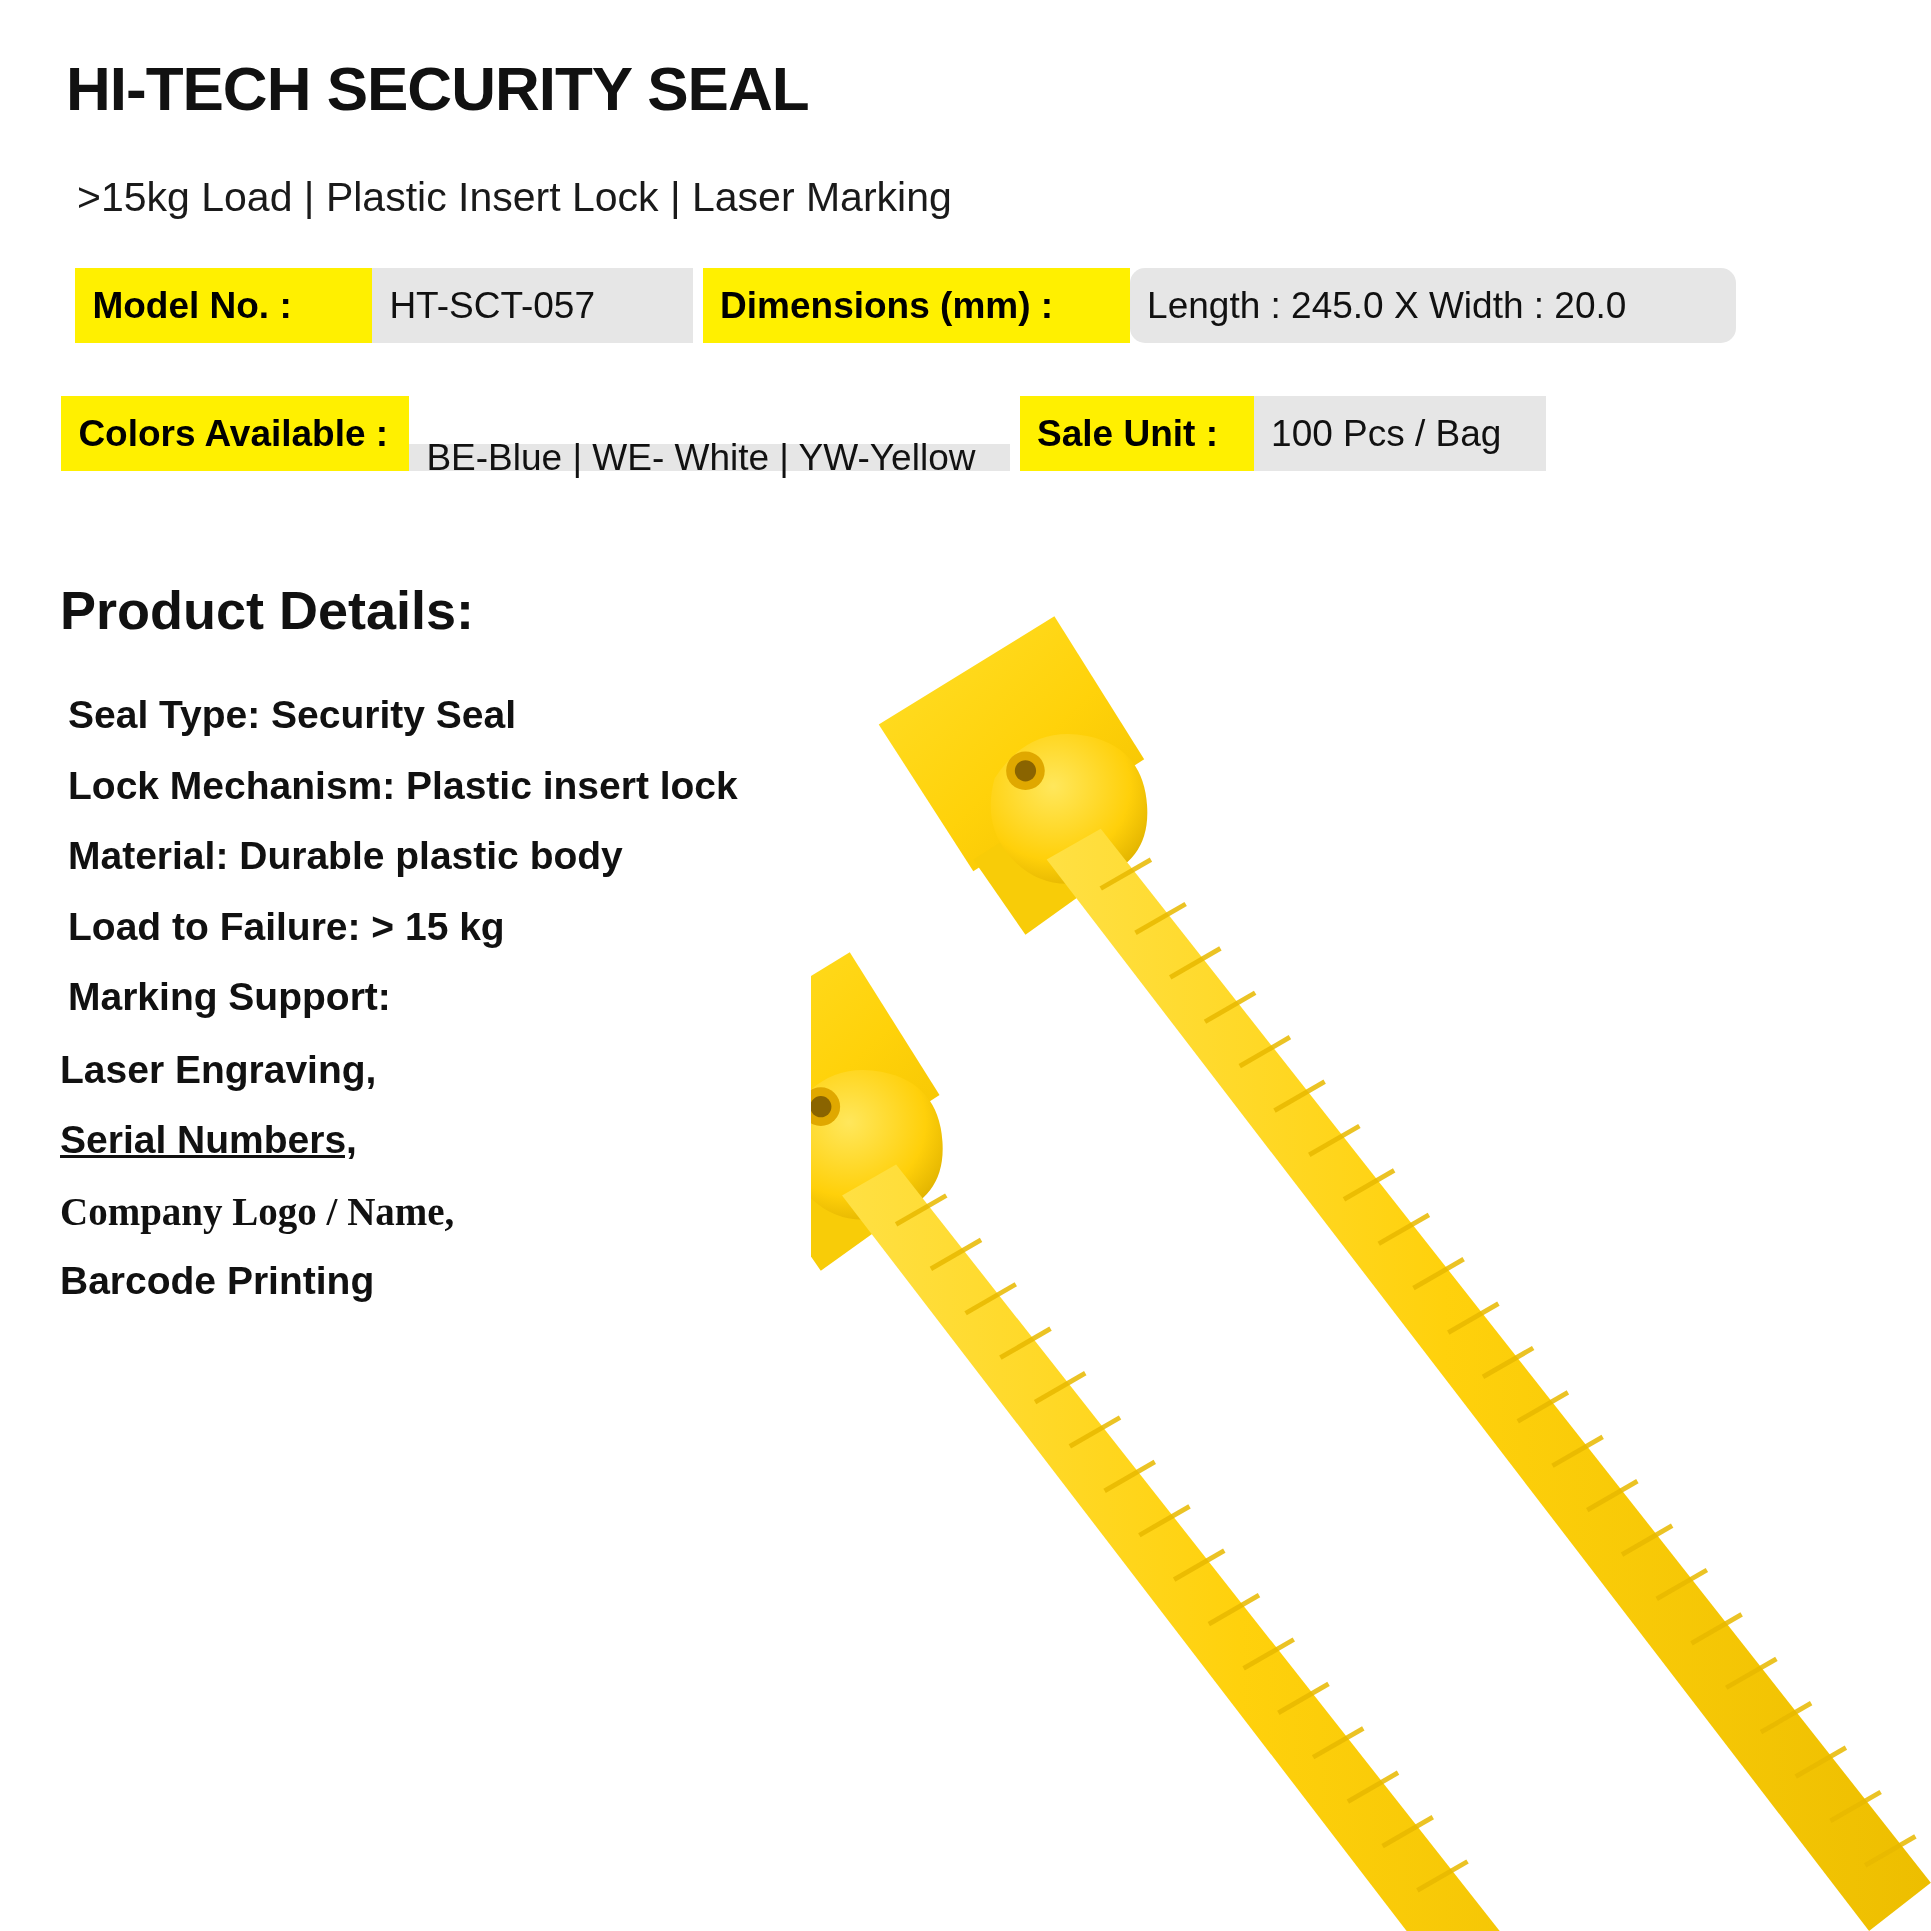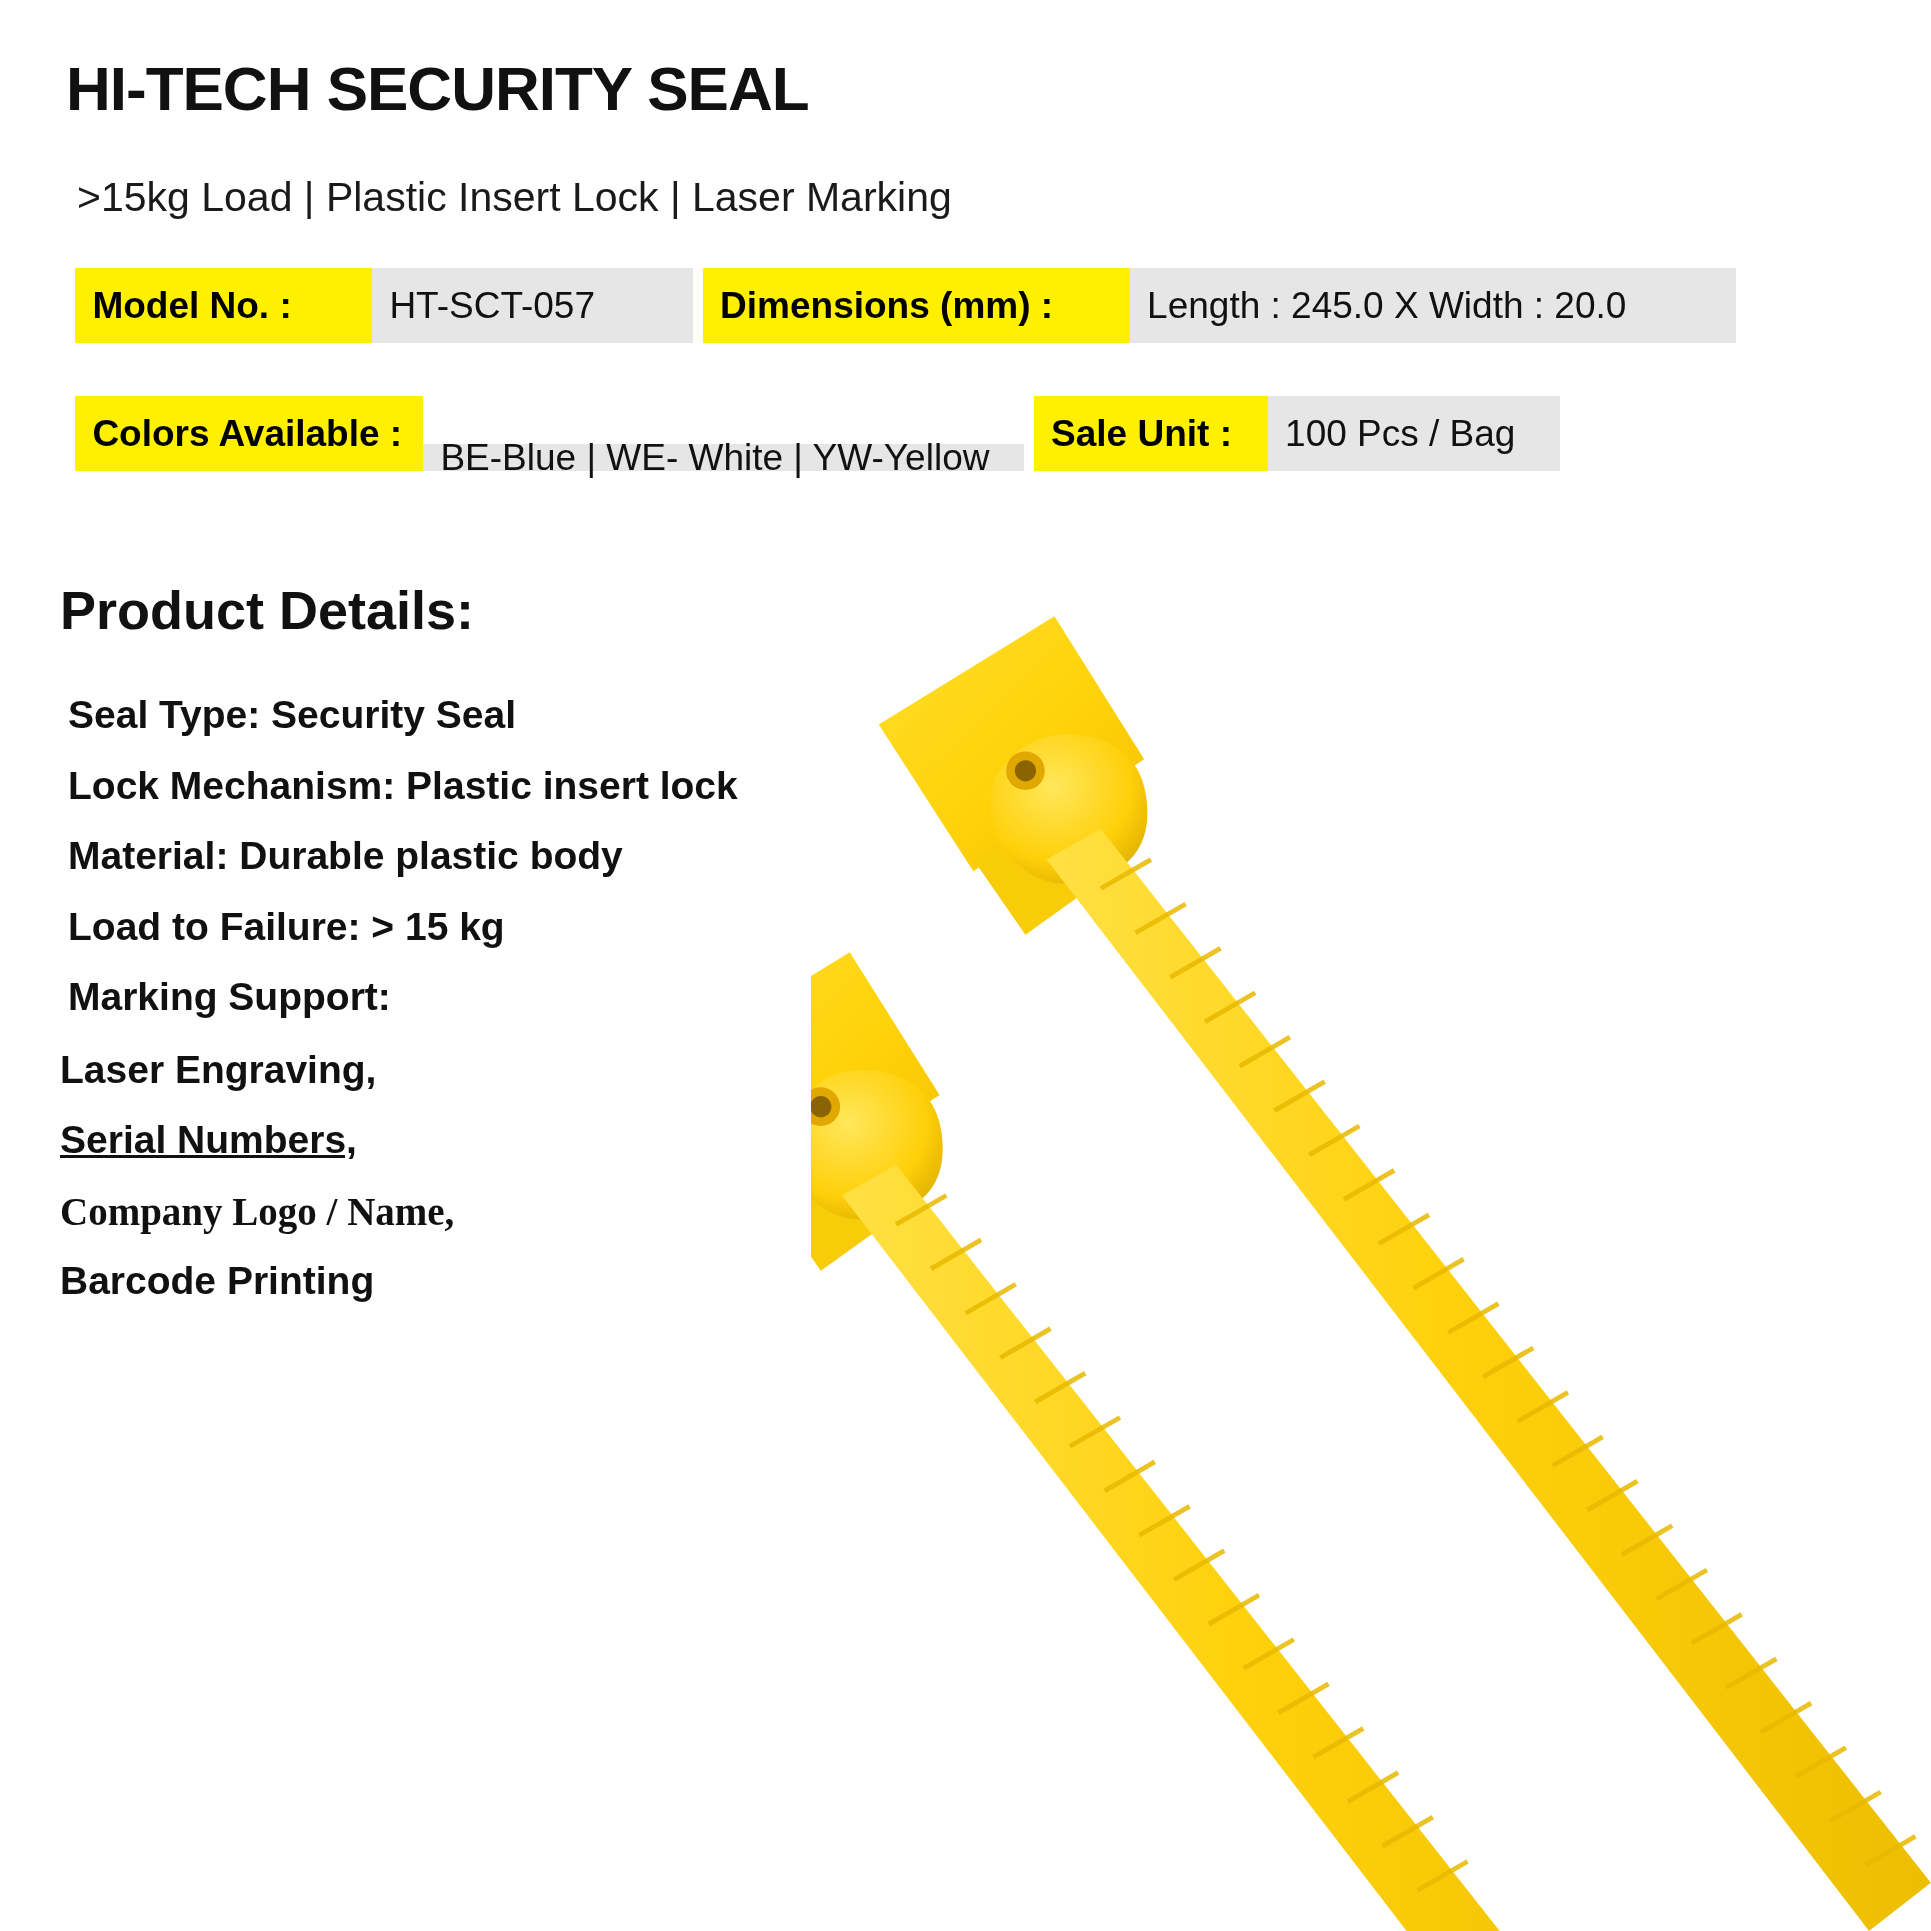--- a/index.html
+++ b/index.html
@@ -41,21 +41,21 @@
   }
 
   
   .spec-row {
     position: absolute;
     display: flex;
     align-items: stretch;
     height: 75px;
   }
   #spec-row-1 { left: 75px; top: 268px; }
-  #spec-row-2 { left: 75px; top: 396px; }
+  #spec-row-2 { left: 61px; top: 396px; }
 
   .spec-cell {
     display: flex;
     align-items: center;
     padding: 0 17.4px;
     font-size: 37px;
     white-space: nowrap;
     line-height: 1;
   }
   .spec-key {
@@ -67,21 +67,21 @@
     background: #e6e6e6;
     font-weight: 400;
     color: #111111;
   }
   .gapcell { width: 9.7px; background: transparent; }
 
   
   #cell-model-key { width: 297px; }
   #cell-model-val { width: 321px; }
   #cell-dim-key   { width: 427px; }
-  #cell-dim-val   { width: 606px; }
+  #cell-dim-val   { width: 606px; border-radius: 15px; }
 
   #cell-colors-key { width: 348px; }
   #cell-colors-val { width: 601px; margin-top: 48px; }
   #cell-unit-key   { width: 234px; }
   #cell-unit-val   { width: 292px; }
 
   
   .details-heading {
     position: absolute;
     left: 60px;

